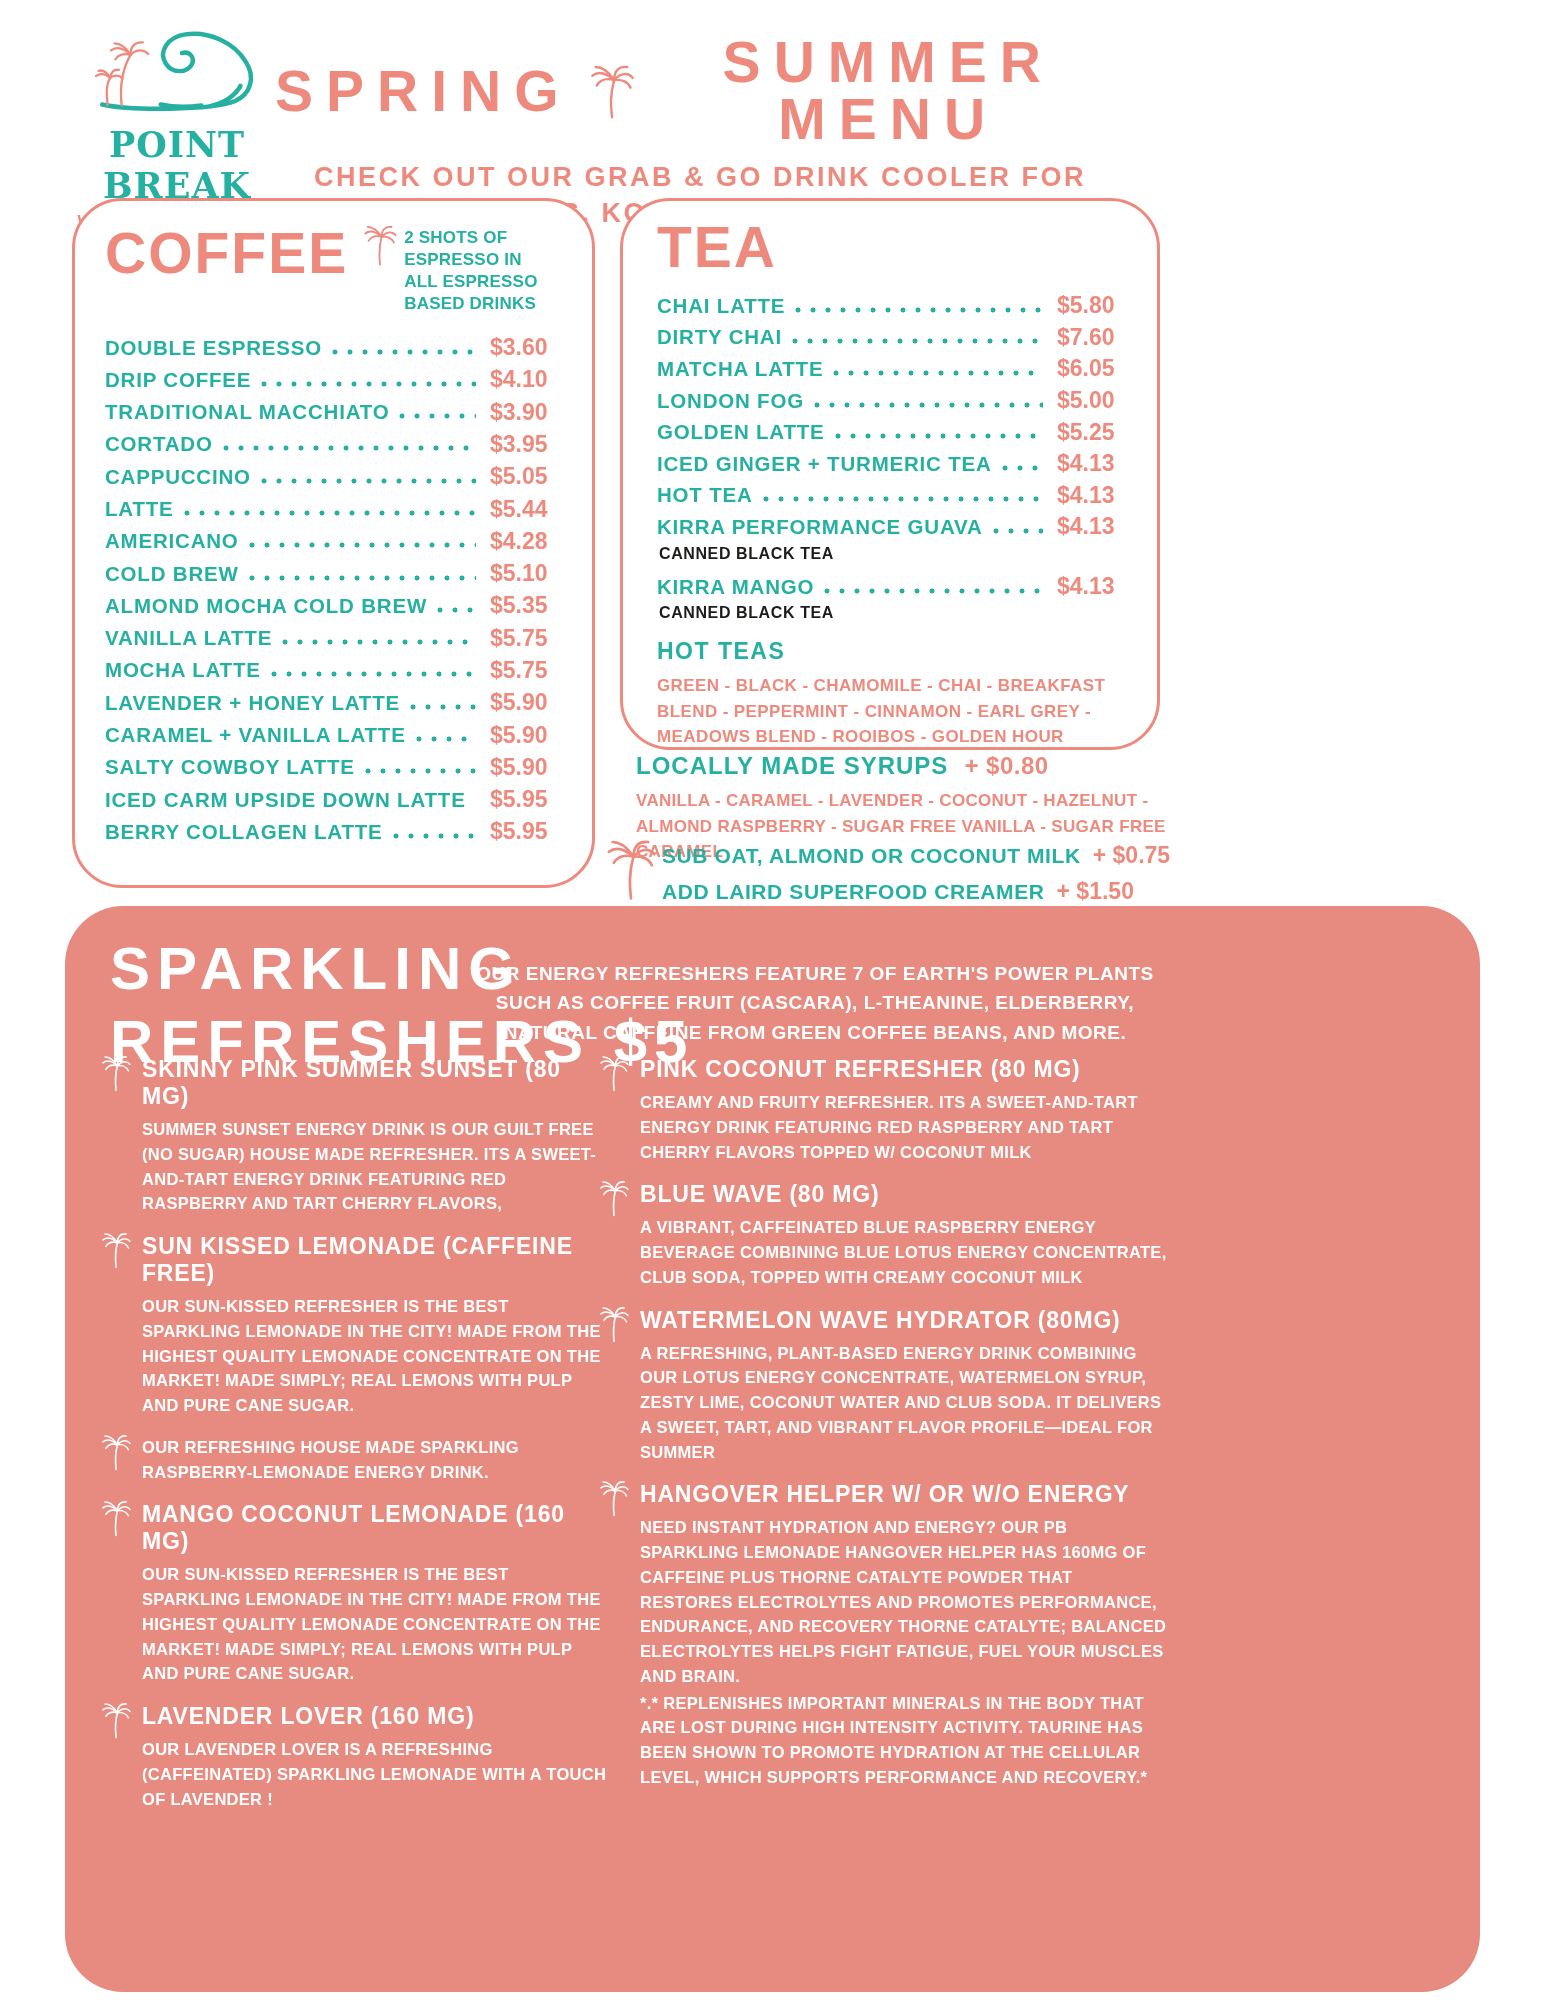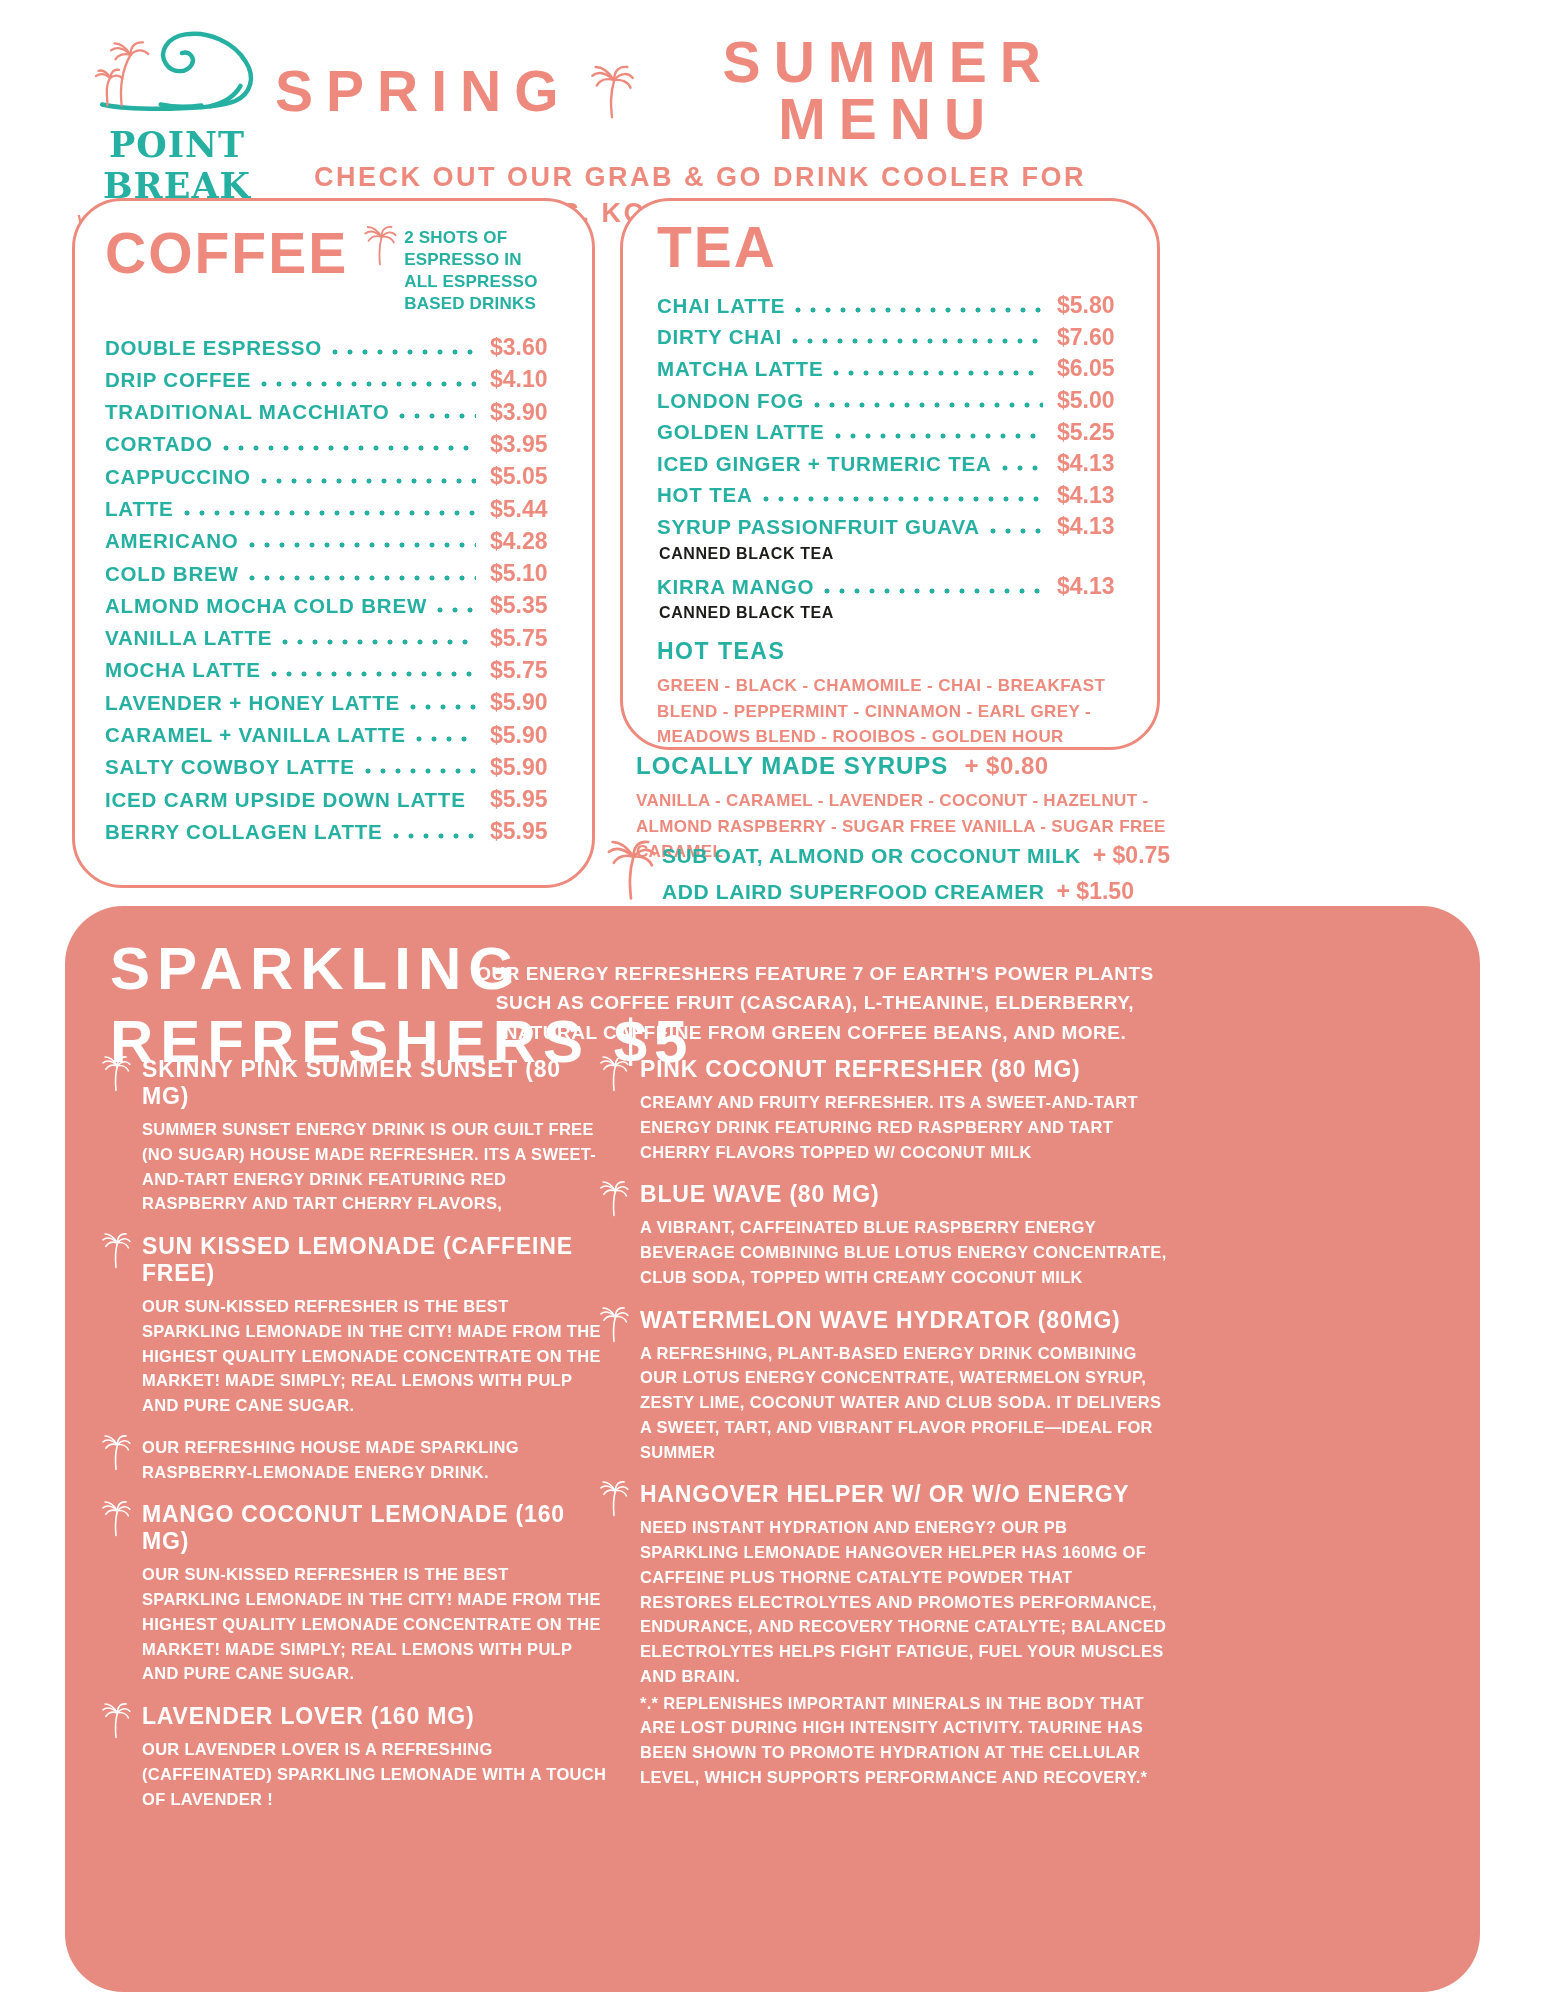--- a/index.html
+++ b/index.html
@@ -317,21 +317,21 @@
           <div class="item-row">
             <span class="item-name">HOT TEA</span>
             <span class="leader"></span>
             <span class="item-price">$4.13</span>
           </div>
 
         </div>
 
         <div>
           <div class="item-row">
-            <span class="item-name">SYRUP PASSIONFRUIT GUAVA</span>
+            <span class="item-name">KIRRA PERFORMANCE GUAVA</span>
             <span class="leader"></span>
             <span class="item-price">$4.13</span>
           </div>
           <div class="item-sub">CANNED BLACK TEA</div>
         </div>
 
         <div>
           <div class="item-row">
             <span class="item-name">KIRRA MANGO</span>
             <span class="leader"></span>

